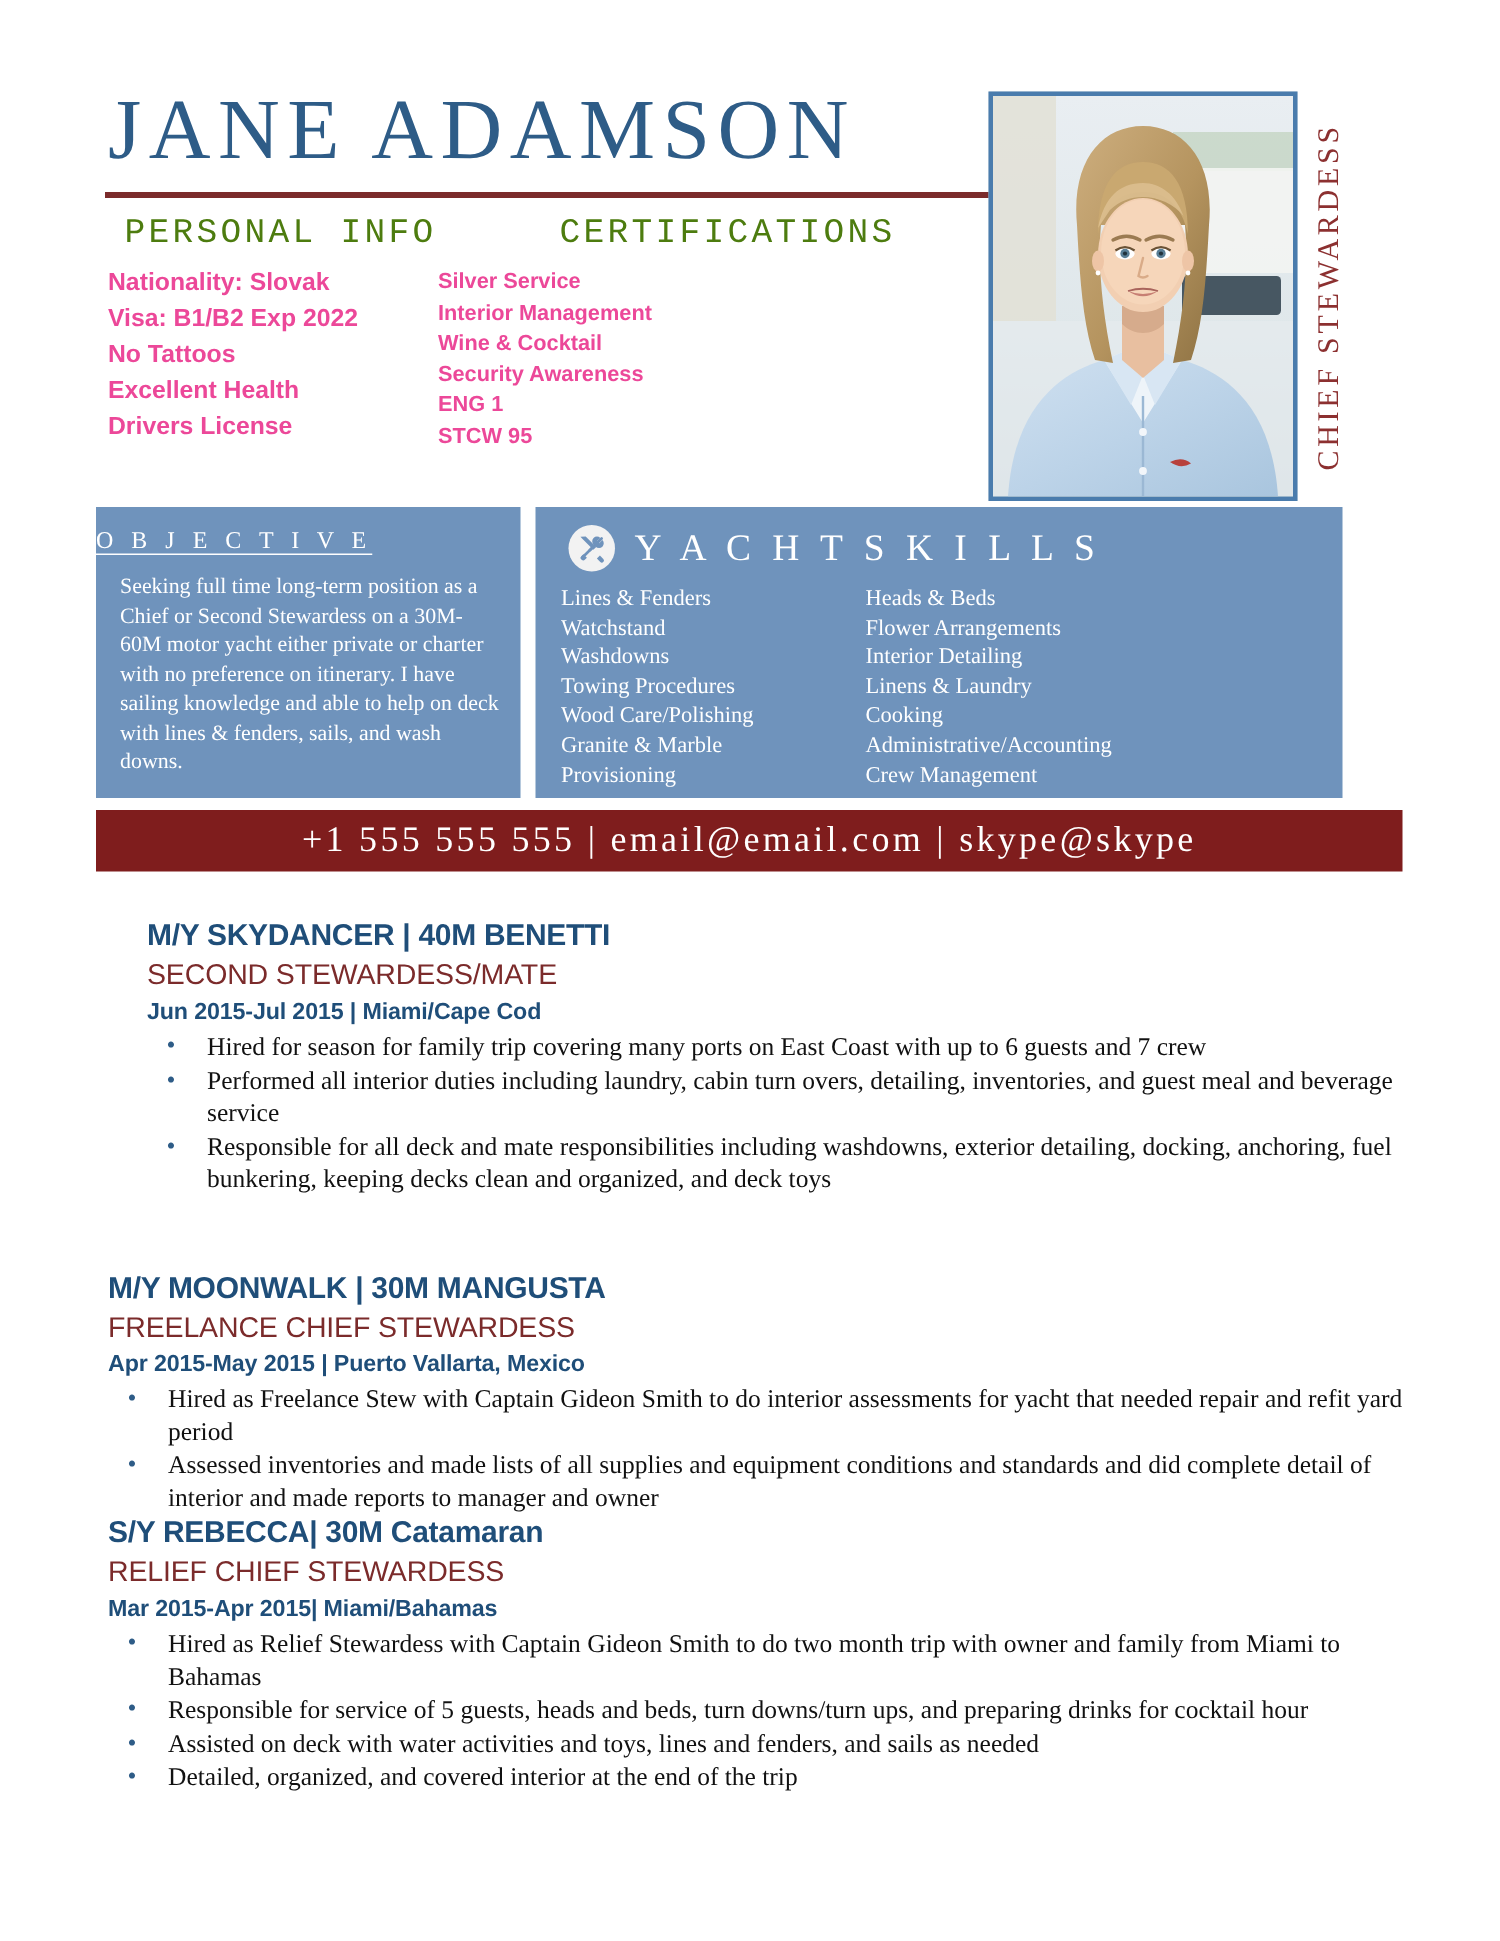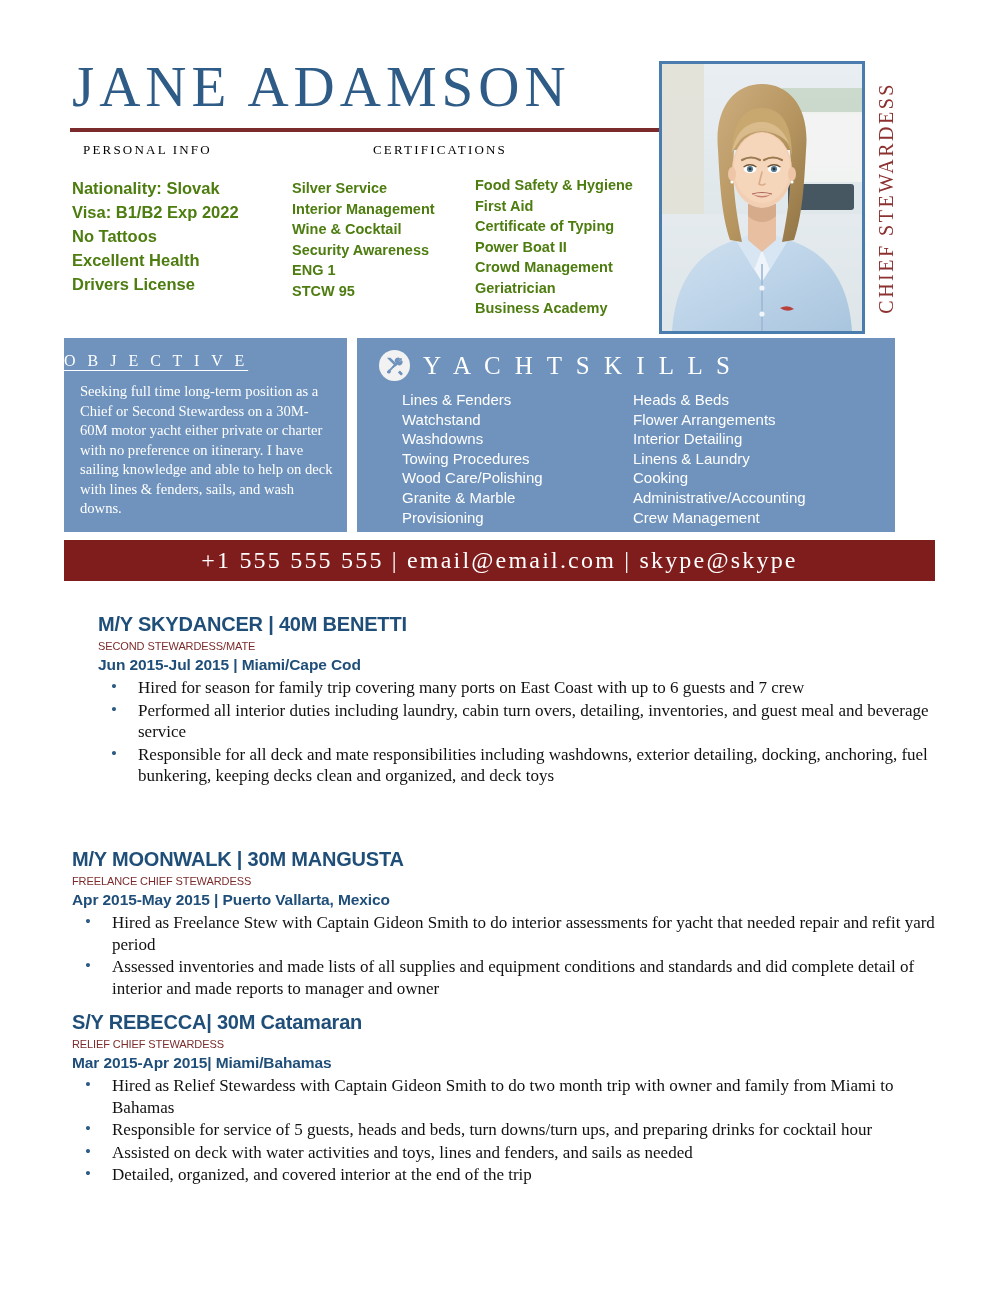--- a/index.html
+++ b/index.html
@@ -41,32 +41,32 @@
     writing-mode:vertical-rl;
     transform:rotate(180deg);
     font-family:"Liberation Serif", serif;
     font-size:20px;letter-spacing:2.5px;color:#8C3030;
     white-space:nowrap;
   }
 
   
   .cap{
     position:absolute;
-    font-family:Liberation Serif, serif;
-    font-size:13px;font-weight:300;letter-spacing:2.2px;
-    color:#000000;white-space:nowrap;
+    font-family:Liberation Mono, monospace;
+    font-size:23px;font-weight:300;letter-spacing:2.2px;
+    color:#4d7c0f;white-space:nowrap;
   }
   .cap-personal{left:83px;top:142px;}
   .cap-certs{left:373px;top:142px;}
 
   
   .binfo{
     position:absolute;
     font-family:"Liberation Sans", sans-serif;
-    font-weight:bold;color:#4d7c0f;
+    font-weight:bold;color:#ec4899;
   }
   .col-personal{left:72px;top:176px;font-size:16.5px;line-height:24px;width:210px;}
   .col-cert1{left:292px;top:178px;font-size:14.5px;line-height:20.5px;width:180px;}
   .col-cert2{left:475px;top:175px;font-size:14.5px;line-height:20.5px;width:200px;}
   .binfo div{white-space:nowrap;}
 
   
   .panel{position:absolute;background:#6F93BC;}
   .panel-objective{left:64px;top:338px;width:283px;height:194px;}
   .panel-skills{left:357px;top:338px;width:538px;height:194px;}
@@ -95,22 +95,22 @@
   }
   .skills-head .label{
     color:#ffffff;font-family:"Liberation Serif", serif;
     font-size:25px;letter-spacing:4px;white-space:nowrap;
   }
   .skill-cols{
     position:absolute;left:10px;top:52px;right:8px;
     display:flex;
   }
   .skill-col{
-    color:#ffffff;font-family:Liberation Sans, sans-serif;
-    font-size:15px;line-height:19.6px;margin-left:28px;
+    color:#ffffff;font-family:Liberation Serif, serif;
+    font-size:15px;line-height:19.6px;
   }
   .skill-col.c1{width:203px;padding-left:7px;}
   .skill-col.c2{width:228px;}
   .skill-col.c3{width:auto;}
   .skill-col div{white-space:nowrap;}
 
   
   .contact{
     position:absolute;left:64px;top:540px;width:871px;height:41px;
     background:#7f1d1d;display:flex;align-items:center;justify-content:center;
@@ -120,21 +120,21 @@
 
   
   .exp{position:absolute;left:72px;width:866px;}
   .job-title{
     font-family:"Liberation Sans", sans-serif;
     font-weight:bold;font-size:20px;color:#1F4E79;
     letter-spacing:-0.2px;margin:0 0 4px 0;white-space:nowrap;
   }
   .job-role{
     font-family:"Liberation Sans", sans-serif;
-    font-size:11px;color:#7B2B2B;margin:0 0 4px 0;
+    font-size:19px;color:#7B2B2B;margin:0 0 4px 0;
     letter-spacing:-0.1px;white-space:nowrap;
   }
   .job-dates{
     font-family:"Liberation Sans", sans-serif;
     font-weight:bold;font-size:15.5px;color:#1F4E79;
     margin:0 0 3px 0;letter-spacing:-0.1px;white-space:nowrap;
   }
   ul.bullets{margin:0;padding:0;list-style:none;}
   ul.bullets li{
     position:relative;padding-left:40px;
@@ -248,29 +248,20 @@
 
   <div class="binfo col-cert1">
     <div>Silver Service</div>
     <div>Interior Management</div>
     <div>Wine &amp; Cocktail</div>
     <div>Security Awareness</div>
     <div>ENG 1</div>
     <div>STCW 95</div>
   </div>
 
-  <div class="binfo col-cert2">
-    <div>Food Safety &amp; Hygiene</div>
-    <div>First Aid</div>
-    <div>Certificate of Typing</div>
-    <div>Power Boat II</div>
-    <div>Crowd Management</div>
-    <div>Geriatrician</div>
-    <div>Business Academy</div>
-  </div>
 
   <div class="panel panel-objective">
     <div class="obj-title">O B J E C T I V E</div>
     <div class="obj-body">Seeking full time long-term position as a Chief  or Second Stewardess on a 30M-60M motor yacht either private or charter with no preference on itinerary.  I have sailing knowledge and able to help on deck with lines &amp; fenders, sails, and wash downs.</div>
   </div>
 
   <div class="panel panel-skills">
     <div class="skills-head">
       <span class="tool-badge">
         <svg width="21" height="21" viewBox="0 0 24 24">

